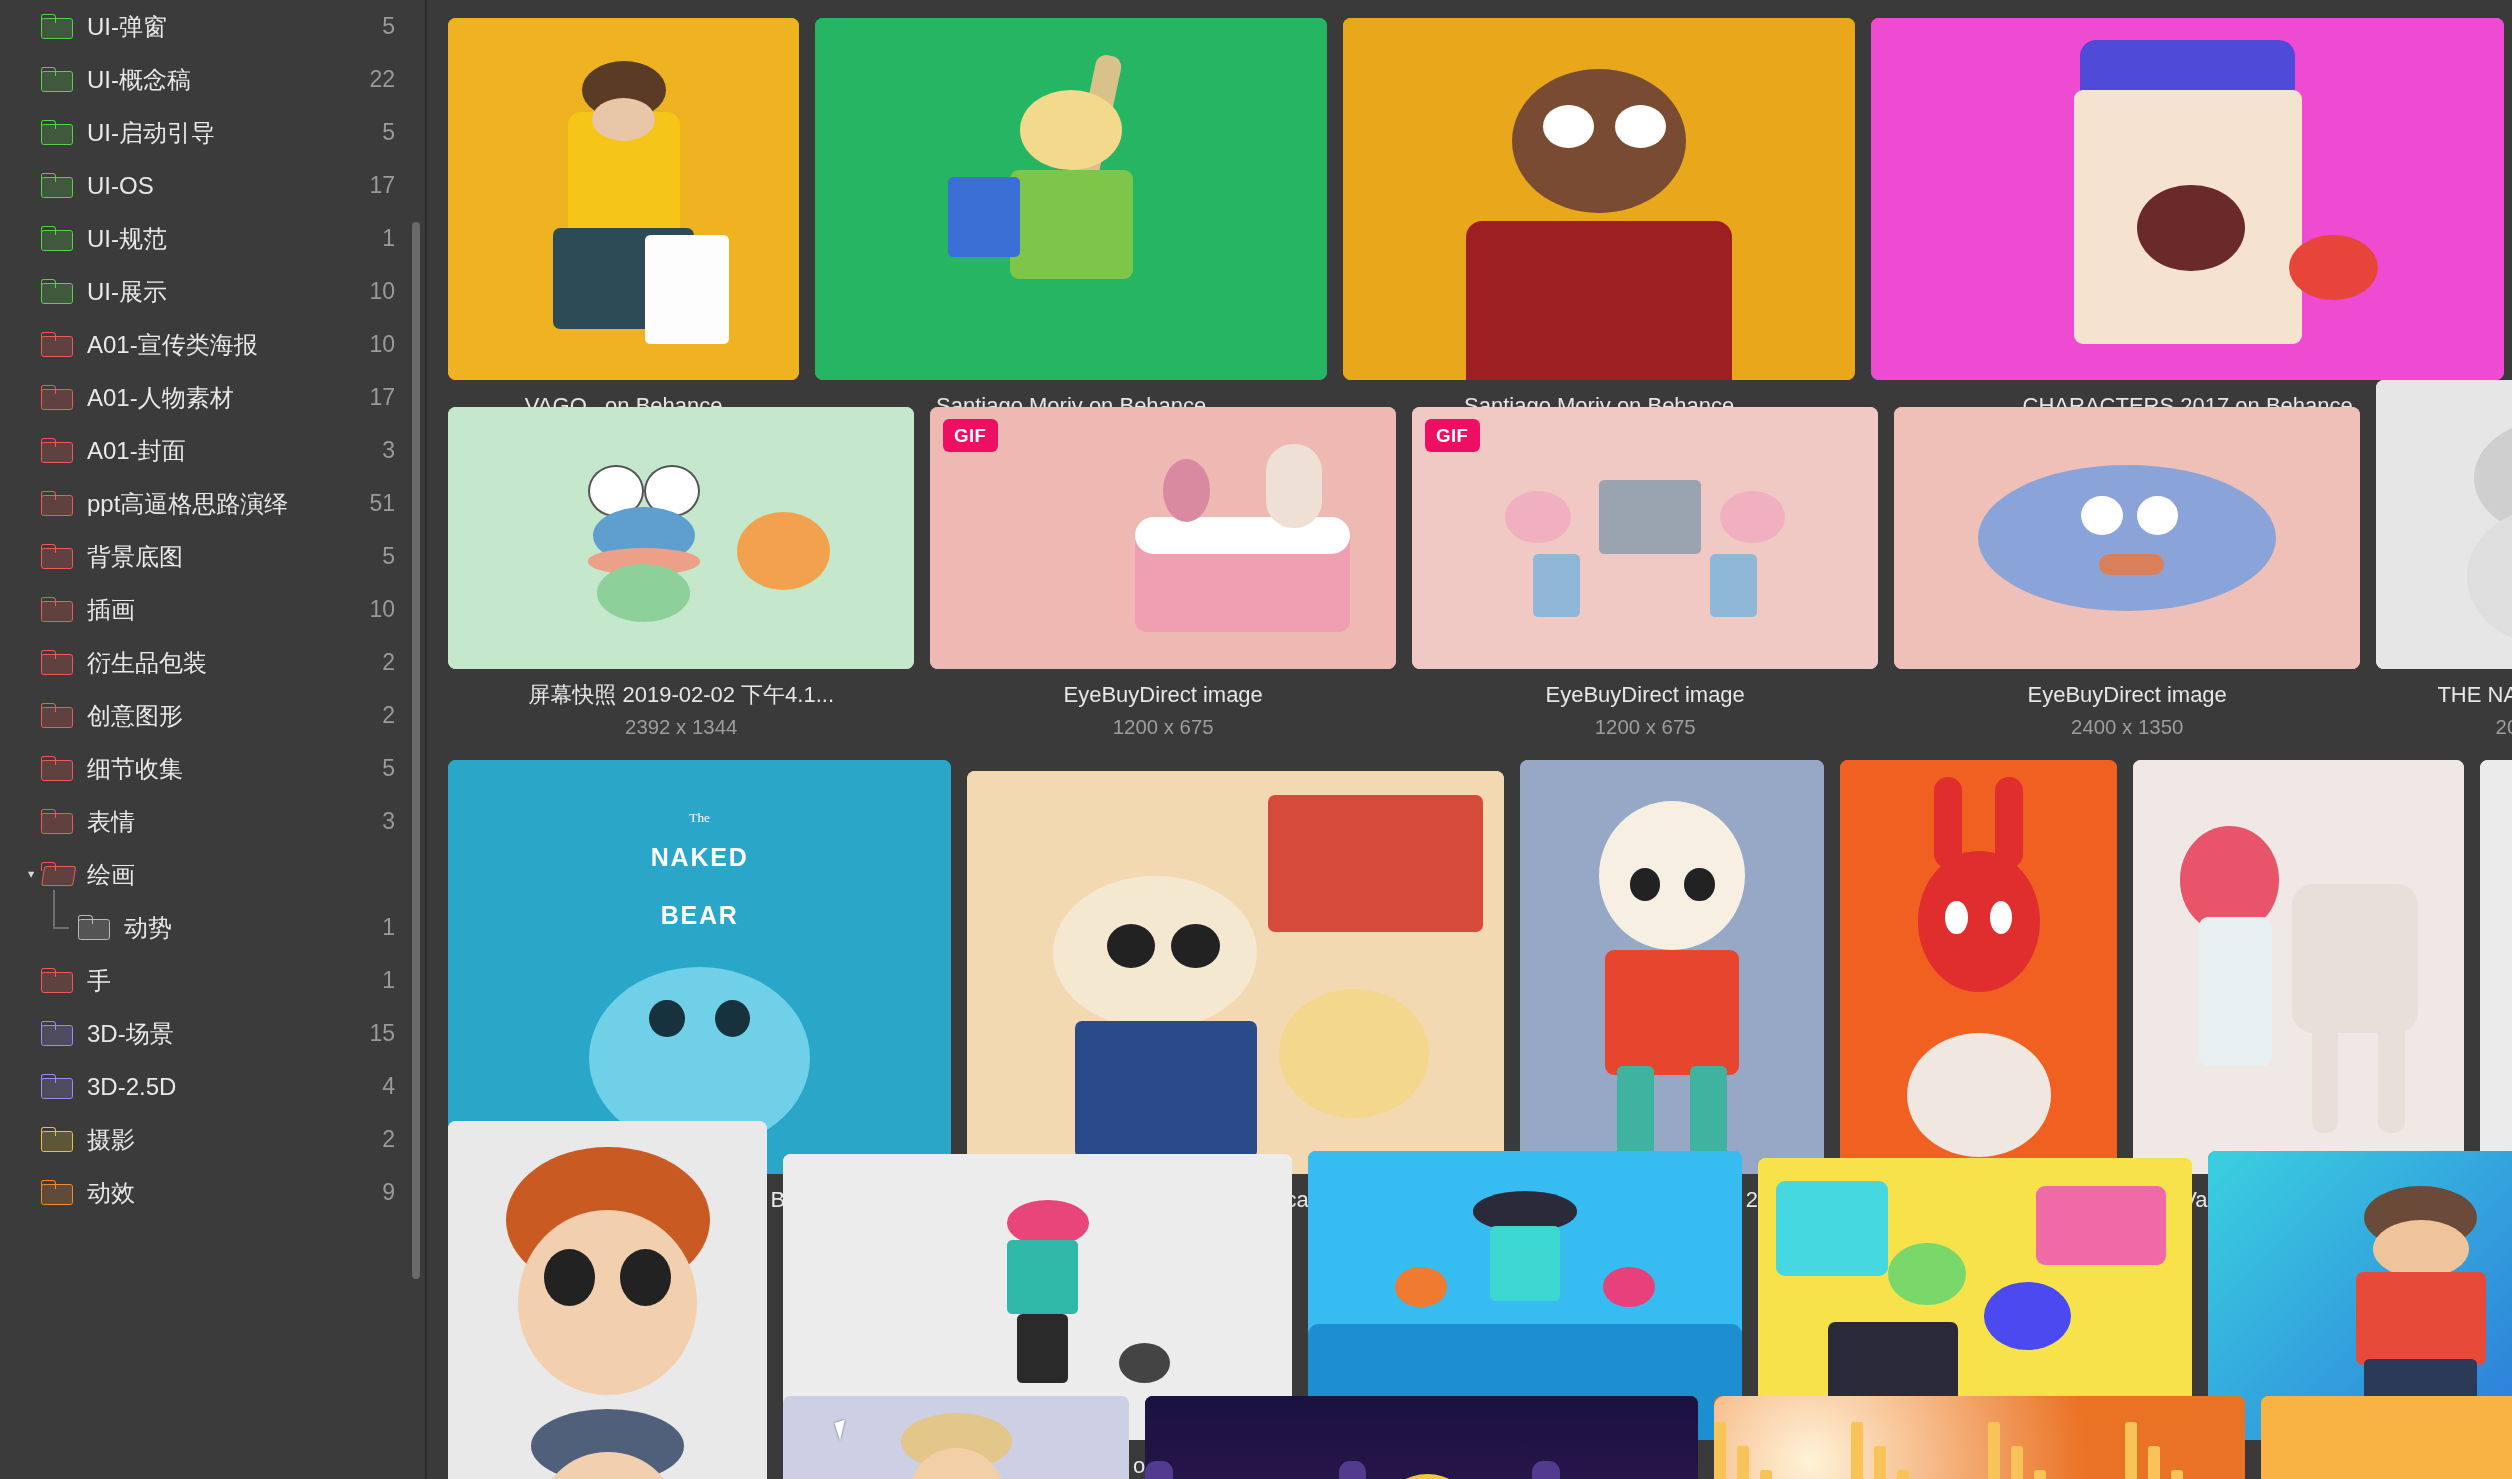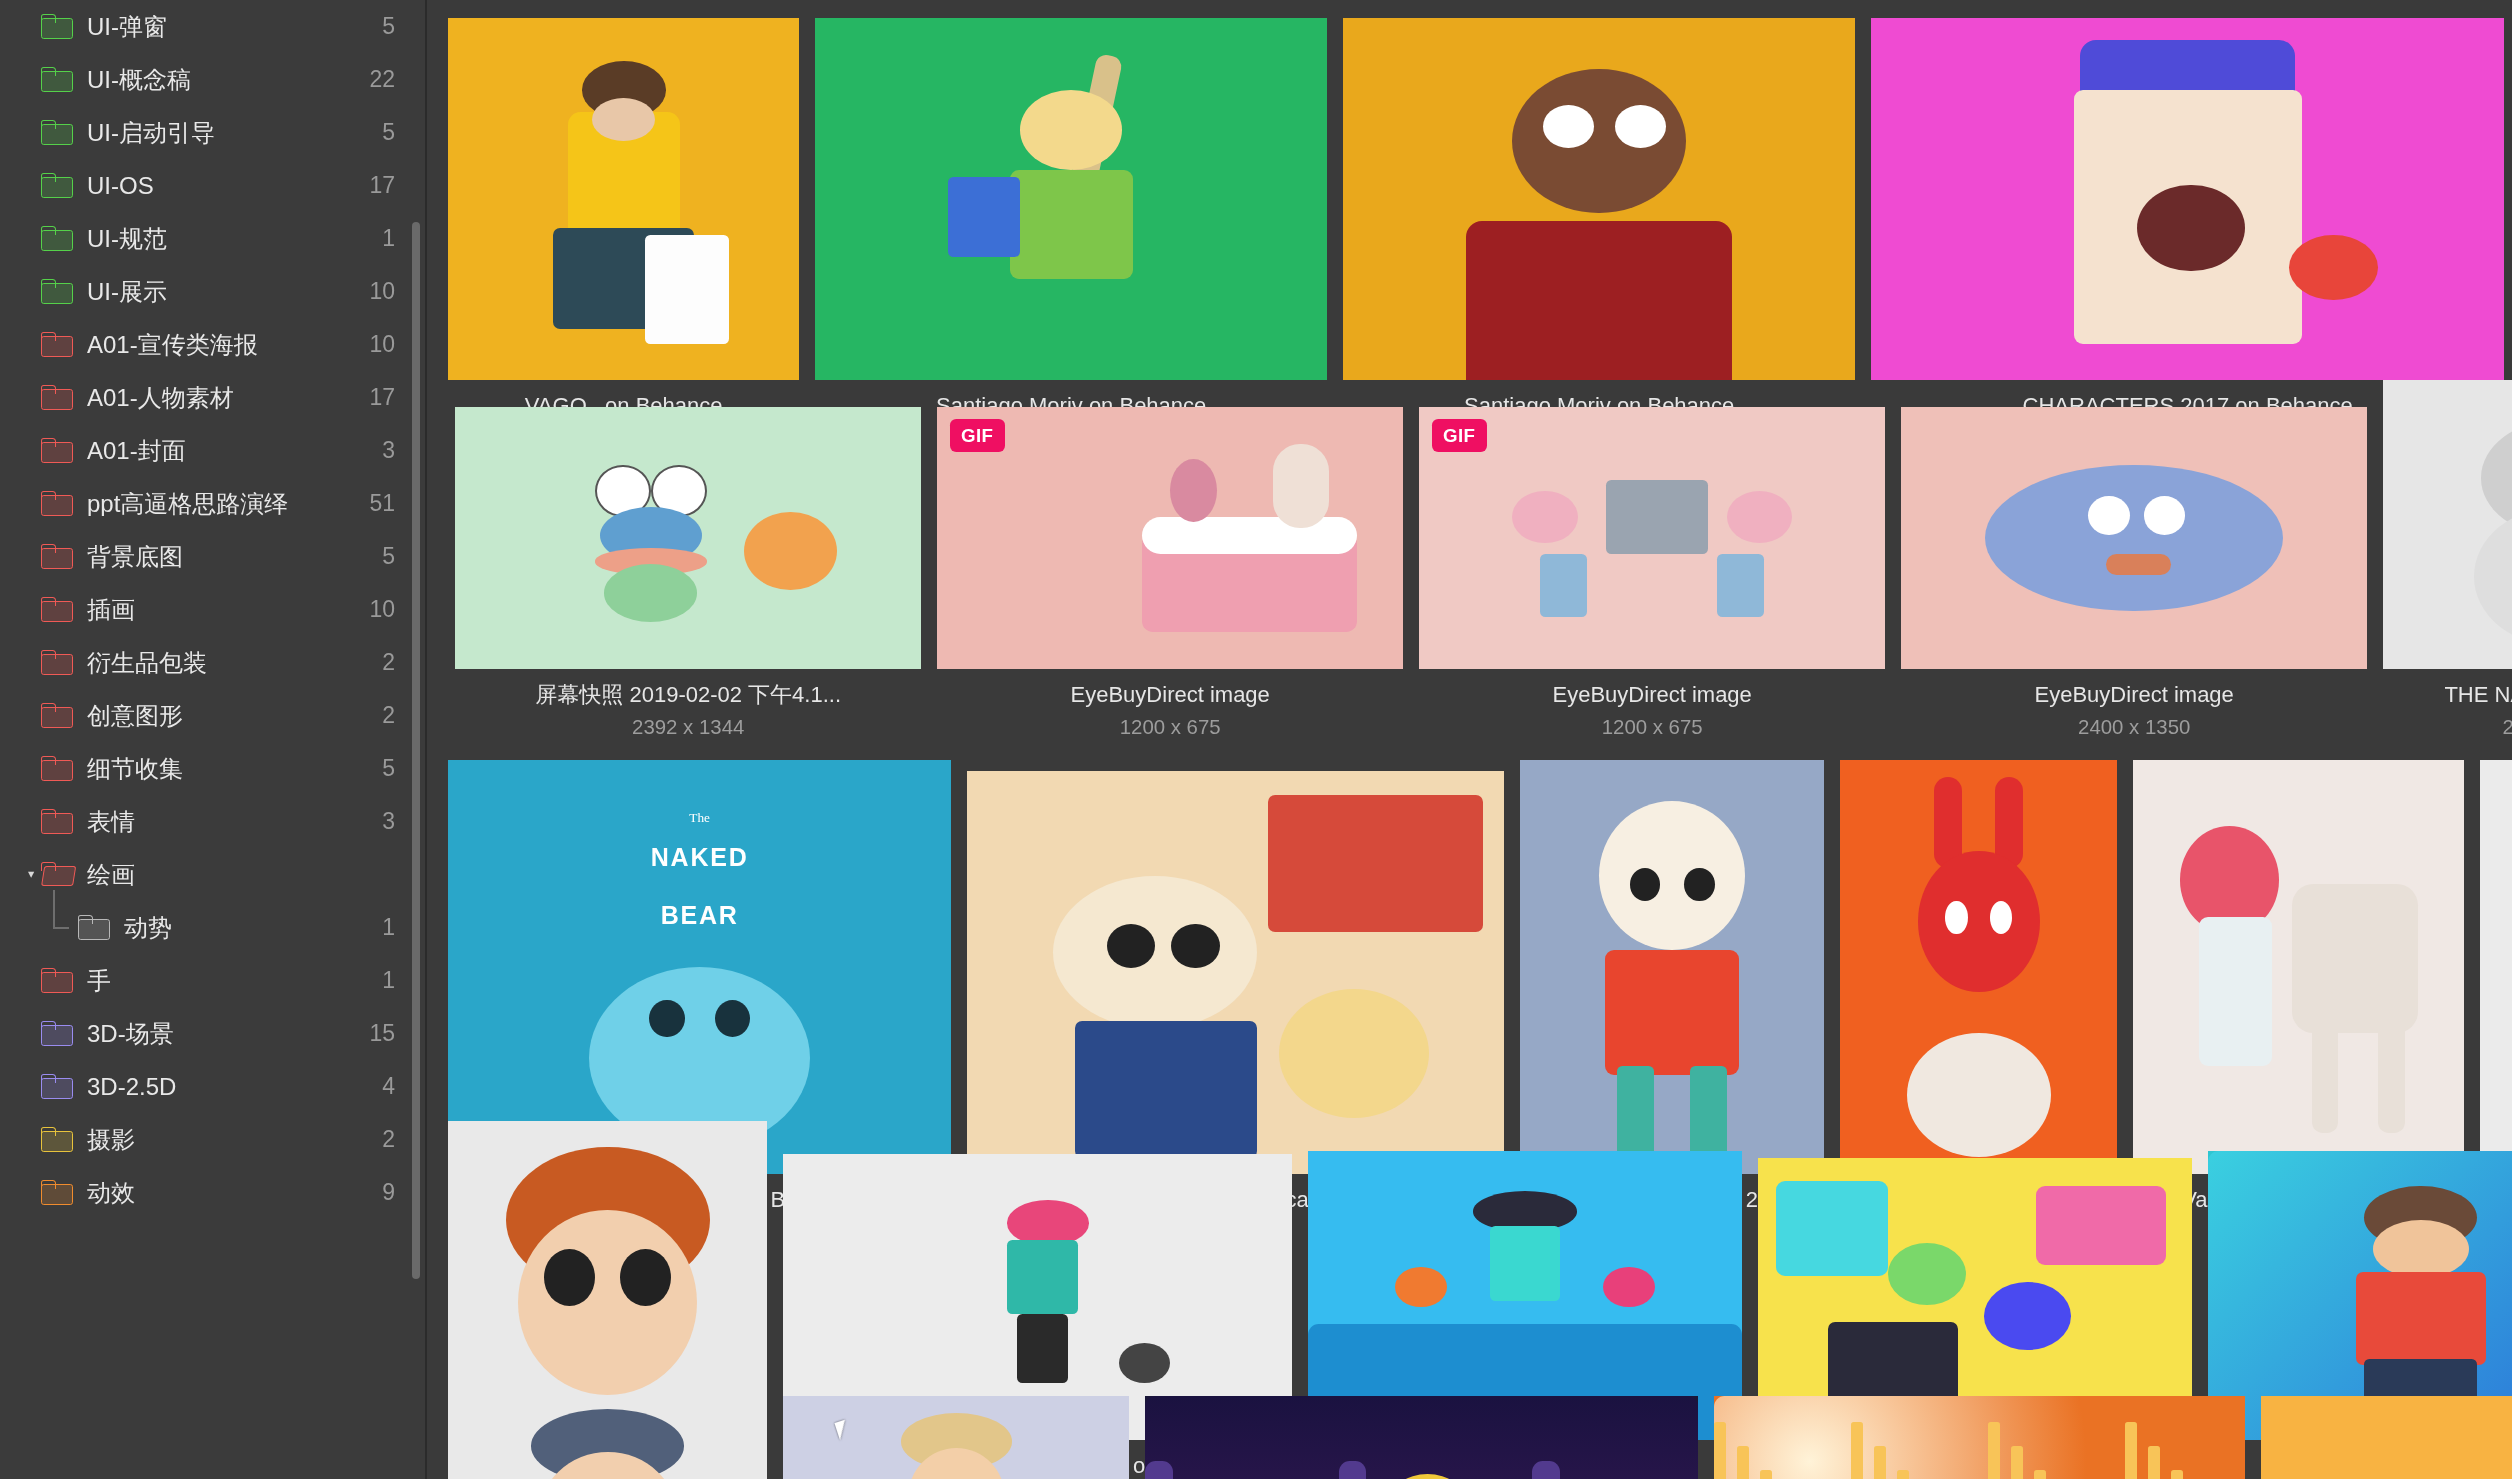--- a/index.html
+++ b/index.html
@@ -89,21 +89,21 @@
     position: relative; overflow: hidden;
     padding-left: 12.4px;
   }
   .grid-row {
     display: flex; align-items: flex-end;
     padding: 0 0 0 9px;
     gap: 16px;
   }
   .card { position: relative; flex: 0 0 auto; }
   .thumb {
-    border-radius: 0; overflow: hidden; position: relative;
+    border-radius: 8px; overflow: hidden; position: relative;
     background: #555;
   }
   .thumb .art { position: absolute; inset: 0; }
   .cap-title {
     color: #e6e6e6; font-size: 22px; line-height: 1.25;
     text-align: center; margin-top: 12.4px;
     white-space: nowrap; overflow: hidden; text-overflow: ellipsis;
   }
   .cap-dims {
     color: #9d9d9d; font-size: 20.4px; line-height: 1.25;
@@ -394,21 +394,21 @@
                 <div class="rr" style="left:32%;top:20%;width:36%;height:70%;background:#f5e2cf;border-radius:9px"></div>
                 <div class="blob" style="left:42%;top:46%;width:17%;height:24%;background:#6b2a2a"></div>
                 <div class="blob" style="left:66%;top:60%;width:14%;height:18%;background:#e8453a"></div>
               </div>
             </div>
             <div class="cap-title">CHARACTERS 2017 on Behance</div>
             <div class="cap-dims">1400 x 800</div>
           </div>
         </div>
         <div class="grid-row" style="position: absolute; left: 12.4px; top: 380px;">
-          <div class="card" style="width: 466px; margin-left: 7px;">
+          <div class="card" style="width: 466px;">
             <div class="thumb" style="width: 466px; height: 262px; background: rgb(197, 232, 205);">
               <div class="art" style="background: rgb(197, 232, 205);">
                 <div class="blob" style="left:30%;top:22%;width:12%;height:20%;background:#fff;border:2.7px solid #555"></div>
                 <div class="blob" style="left:42%;top:22%;width:12%;height:20%;background:#fff;border:2.7px solid #555"></div>
                 <div class="blob" style="left:31%;top:38%;width:22%;height:22%;background:#5f9fd0"></div>
                 <div class="blob" style="left:30%;top:54%;width:24%;height:10%;background:#eda088"></div>
                 <div class="blob" style="left:32%;top:60%;width:20%;height:22%;background:#8ed09a"></div>
                 <div class="blob" style="left:62%;top:40%;width:20%;height:30%;background:#f2a24e"></div>
               </div>
             </div>

